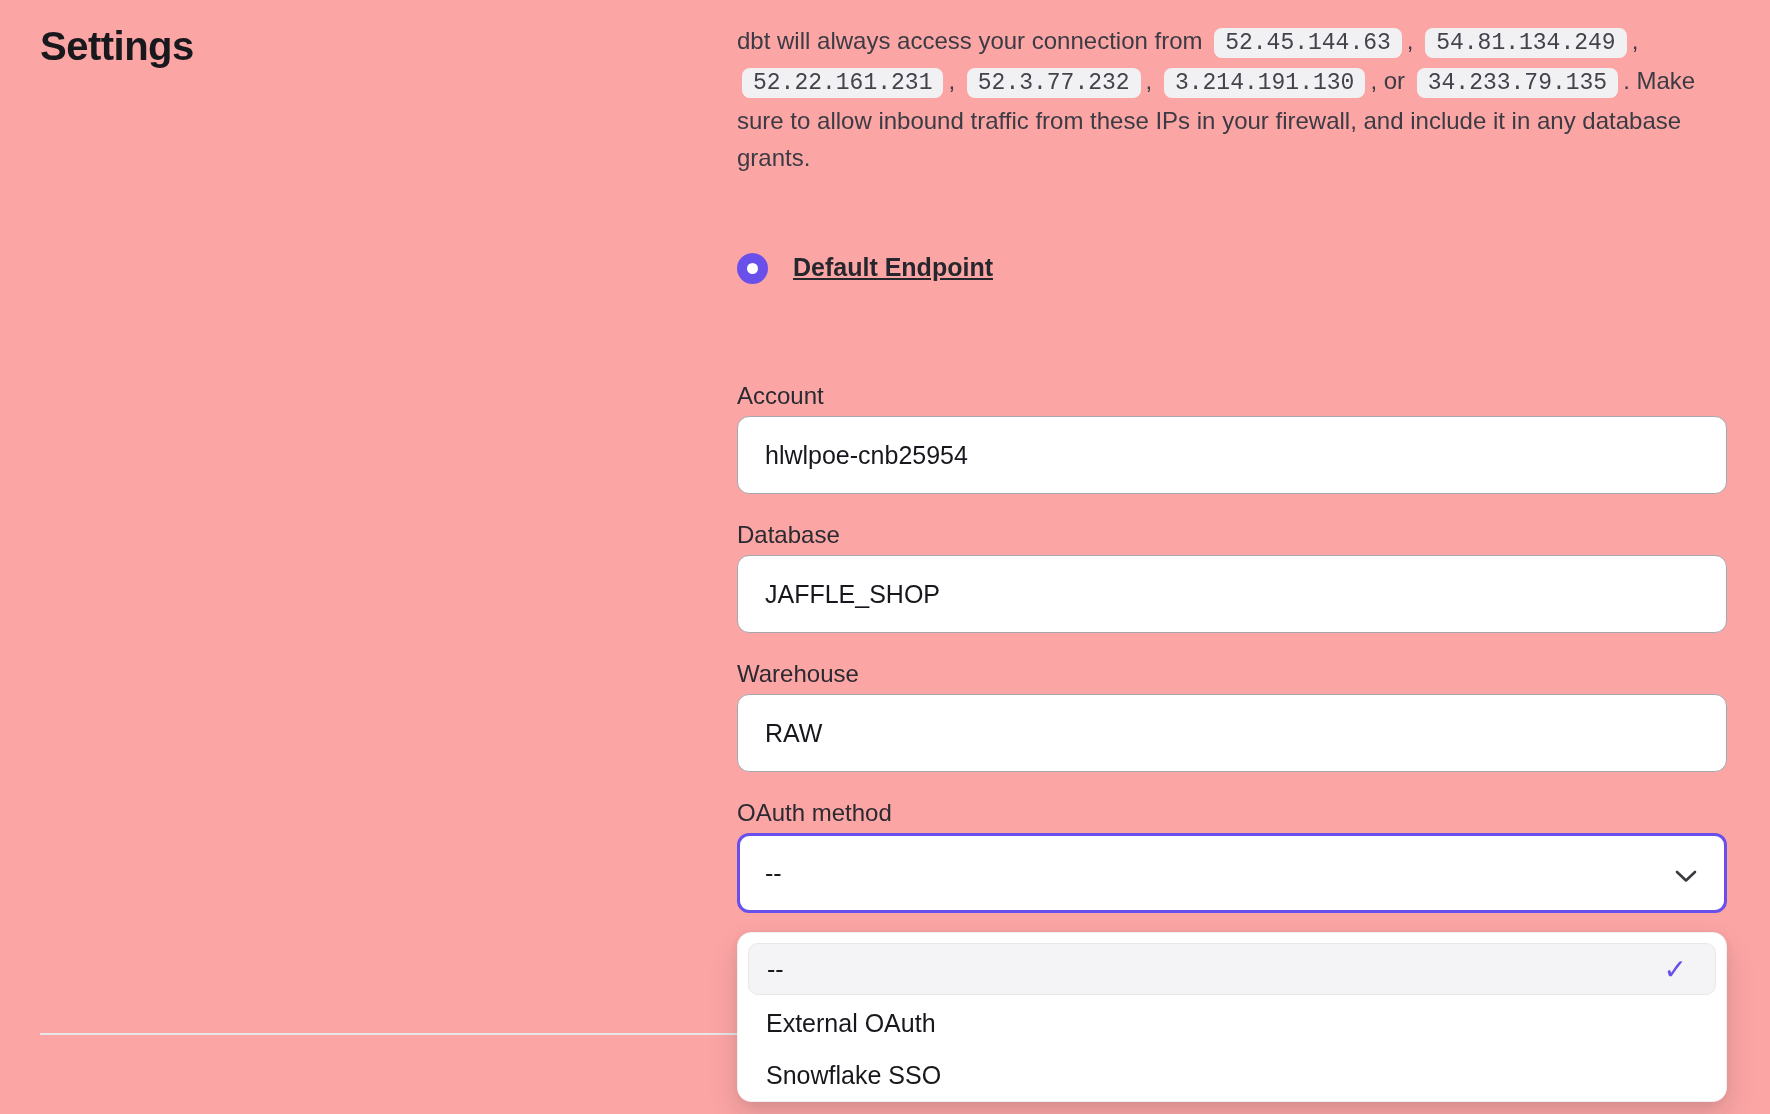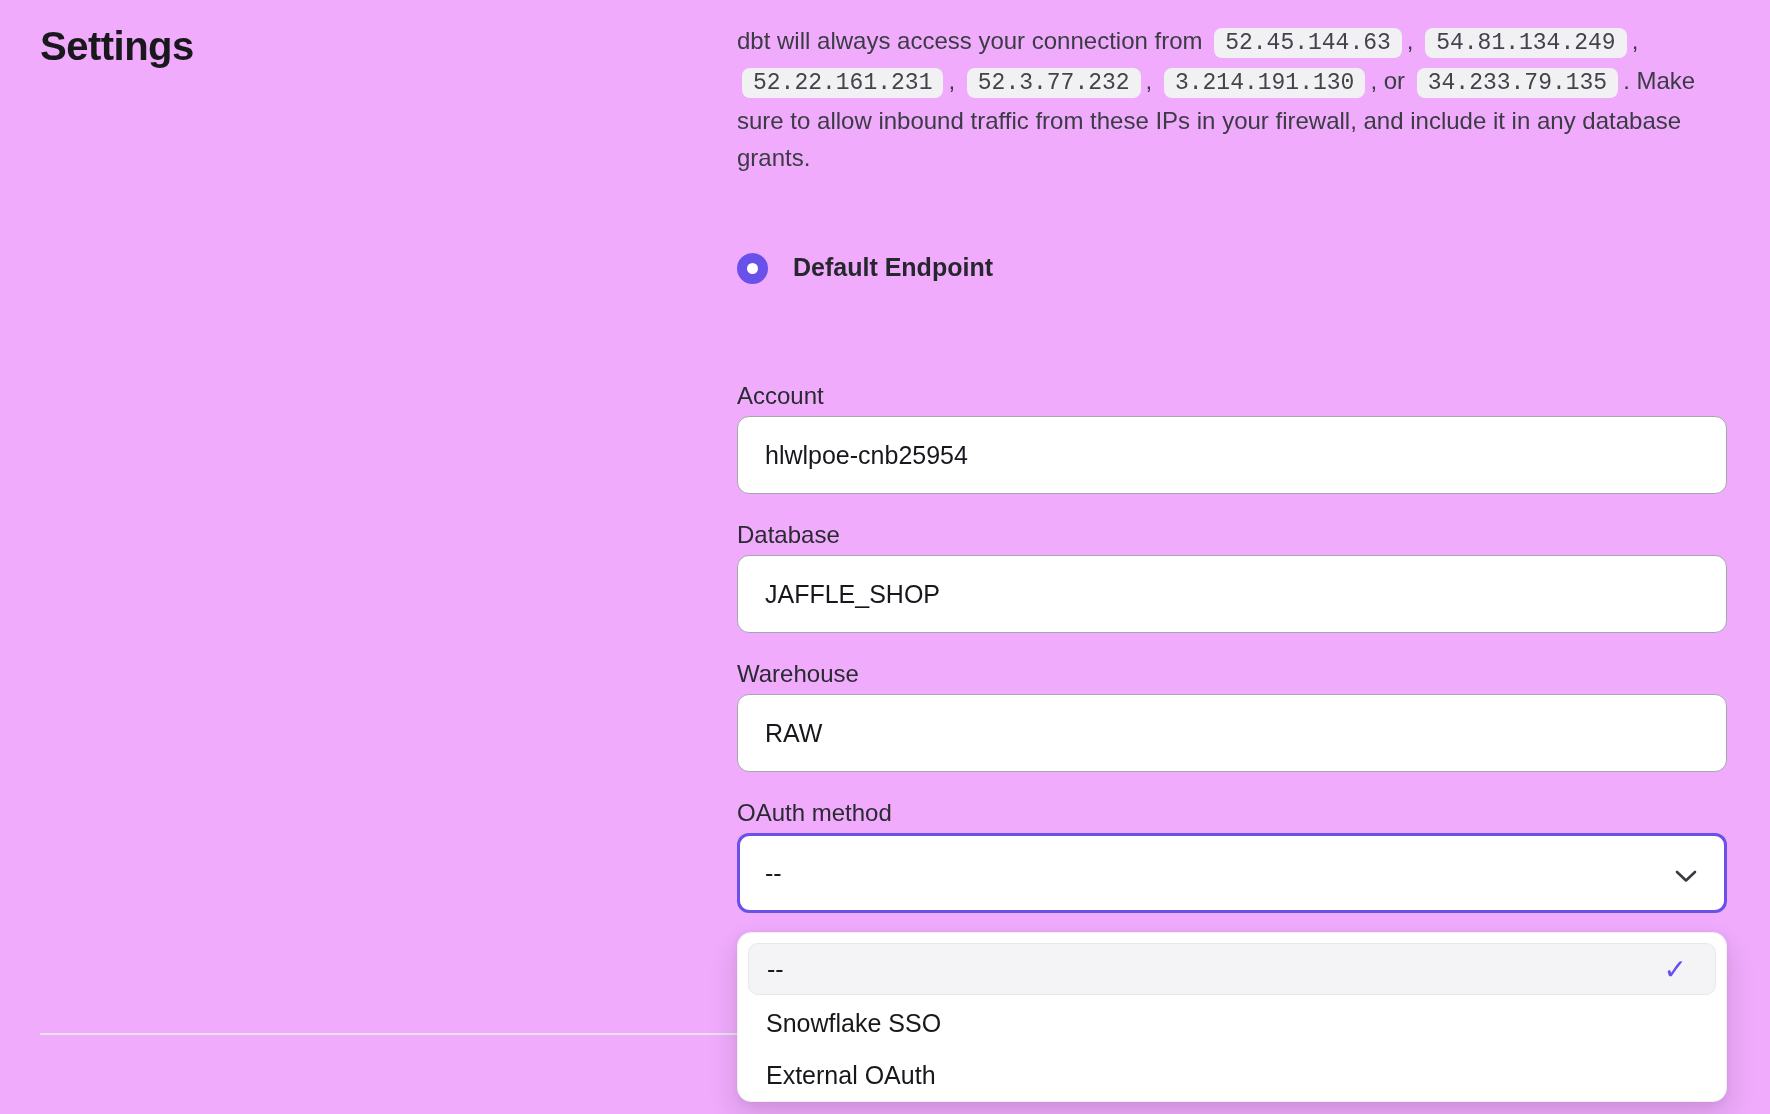--- a/index.html
+++ b/index.html
@@ -1,19 +1,19 @@
 <!DOCTYPE html>
 <html><head>
 <meta charset="utf-8">
 <style>
   * { margin:0; padding:0; box-sizing:border-box; }
   html,body { background:#ffffff; }
   .canvas {
     position:relative; width:1770px; height:1114px; overflow:hidden;
-    background:#f0abfc; font-family:"Liberation Sans", sans-serif; color:#1c1c22;
+    background:#fca5a5; font-family:"Liberation Sans", sans-serif; color:#1c1c22;
   }
   .page-title {
     position:absolute; left:40px; top:24px;
     font-size:40px; font-weight:700; letter-spacing:-0.5px; color:#18181d;
   }
   
   .notice {
     position:absolute; left:737px; top:22px; width:962px;
     font-size:24px; line-height:37px; color:#3b3b44;
   }
@@ -26,21 +26,21 @@
   .radio-option { position:absolute; top:251px; display:flex; align-items:flex-start; }
   .radio-option.opt0 { left:737px; width:540px; }
   .radio-option.opt1 { left:1280px; width:440px; }
   .radio {
     flex:0 0 auto; width:31px; height:31px; border-radius:50%;
     margin-top:2px; background:#ffffff;
   }
   .radio.on  { border:10px solid #6950EB; }
   .radio.off { border:2px solid #75757d; }
   .radio-text { margin-left:25px; }
-  .radio-label { font-size:25px; font-weight:600; color:#26262d; line-height:32px; }
+  .radio-label { font-size:25px; font-weight:600; color:#26262d; line-height:32px;text-decoration:underline; }
   .radio-desc  { margin-top:3px; font-size:24px; color:#56565f; line-height:32px; }
   .opt0 .radio-desc { max-width:380px; }
   .opt1 .radio-desc { max-width:290px; }
   .help-badge {
     display:inline-flex; align-items:center; justify-content:center;
     width:23px; height:23px; border:1.5px solid #5f5f68; border-radius:50%;
     font-size:15px; font-weight:600; color:#4a4a53;
     margin-left:11px; vertical-align:2px; line-height:1;
   }
   
@@ -124,20 +124,20 @@
   </div>
 
   <div class="divider"></div>
 
   <div class="dropdown">
     <div class="dd-option selected">
       <span>--</span>
       <span class="dd-check">✓</span>
     </div>
     <div class="dd-option">
-      <span>Snowflake SSO</span>
+      <span>External OAuth</span>
     </div>
     <div class="dd-option">
-      <span>External OAuth</span>
+      <span>Snowflake SSO</span>
     </div>
   </div>
 
 </div>
 
 </body></html>

